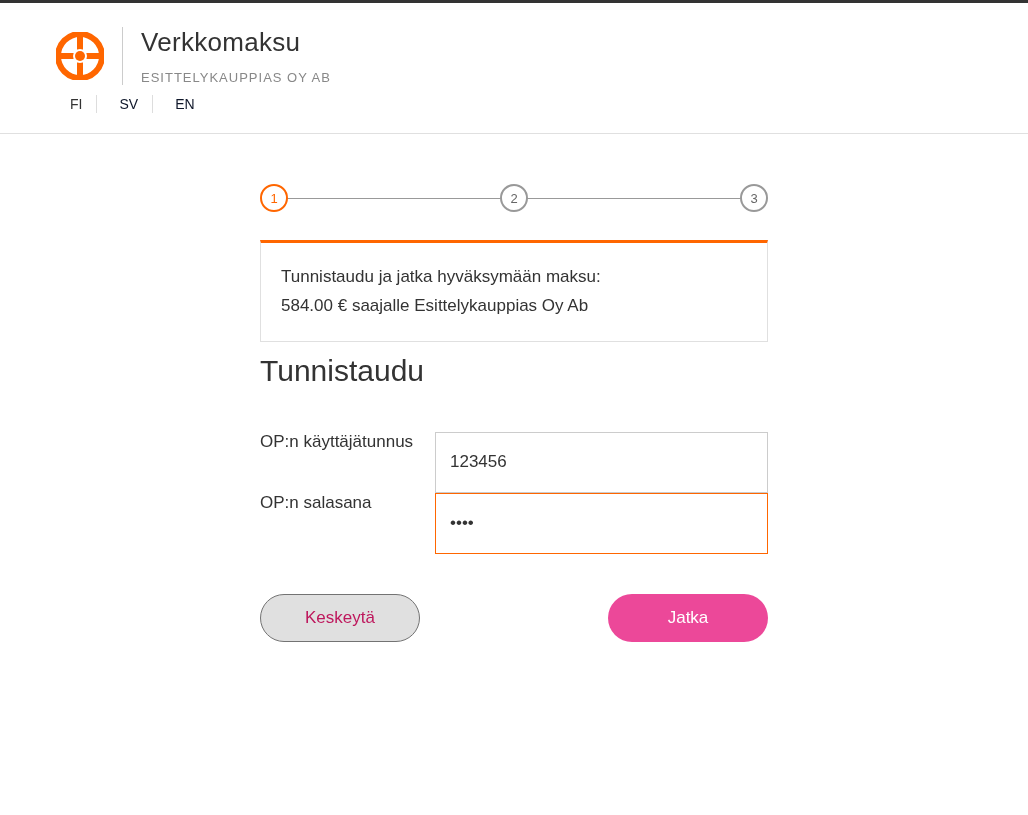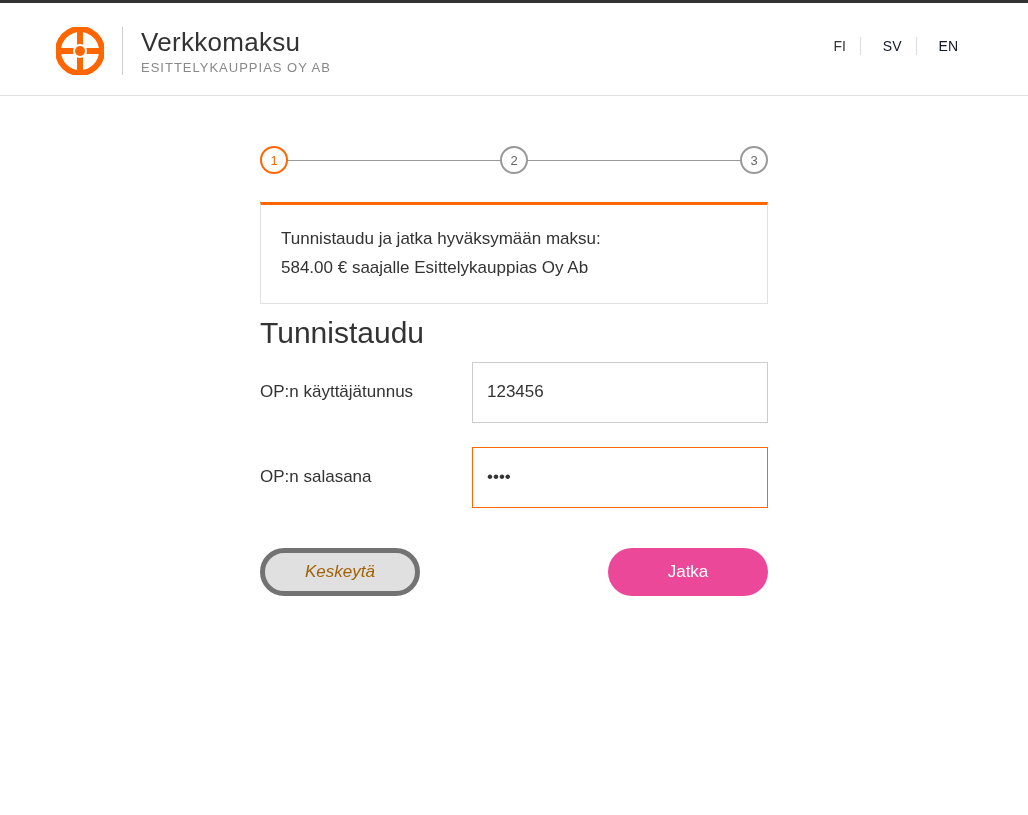--- a/index.html
+++ b/index.html
@@ -13,20 +13,21 @@
       width: 1028px;
       height: 815px;
       border-top: 3px solid #333;
     }
     .header {
       display: flex;
       justify-content: space-between;
       align-items: flex-start;
       padding: 24px 56px 20px 56px;
       border-bottom: 1px solid #e0e0e0;
+      flex-direction: column;
     }
     .brand {
       display: flex;
       align-items: center;
       gap: 18px;
     }
     .logo {
       width: 48px;
       height: 48px;
       position: relative;
@@ -38,21 +39,21 @@
     .title {
       font-size: 26px;
       font-weight: 300;
       color: #333;
       letter-spacing: 0.3px;
     }
     .subtitle {
       font-size: 13px;
       color: #888;
       letter-spacing: 1px;
-      margin-top: 2px;
+      margin-top: 12px;
     }
     .lang-switcher {
       display: flex;
       align-items: flex-start;
       gap: 8px;
       padding-top: 10px;
     }
     .lang-item {
       padding: 0 14px;
       font-size: 14px;
@@ -118,27 +119,24 @@
     }
     .info-line {
       font-size: 17px;
       color: #333;
       line-height: 1.7;
     }
     .section-title {
       font-size: 30px;
       font-weight: 300;
       color: #333;
-      margin-bottom: 12px;
+      margin-bottom: 44px;
     }
     .form-row {
       display: flex;
-      align-items: center;
-      margin-bottom: 24px;
-      gap: 37px;
     }
     .form-label {
       width: 175px;
       font-size: 17px;
       color: #333;
     }
     .form-input {
       flex: 1;
       height: 61px;
       border: 1px solid #ccc;
@@ -159,23 +157,22 @@
       width: 160px;
       height: 48px;
       border-radius: 24px;
       font-size: 17px;
       cursor: pointer;
       border: none;
       outline: none;
     }
     .btn-secondary {
       background: #e0e0e0;
-      color: #a16207;
-      border: 5px solid #737373;
-      font-style: italic;
+      color: #be185d;
+      border: 1px solid #737373;
     }
     .btn-primary {
       background: #ec4899;
       color: #fff;
     }
   </style>
 </head>
 <body>
 
 <div class="header">

